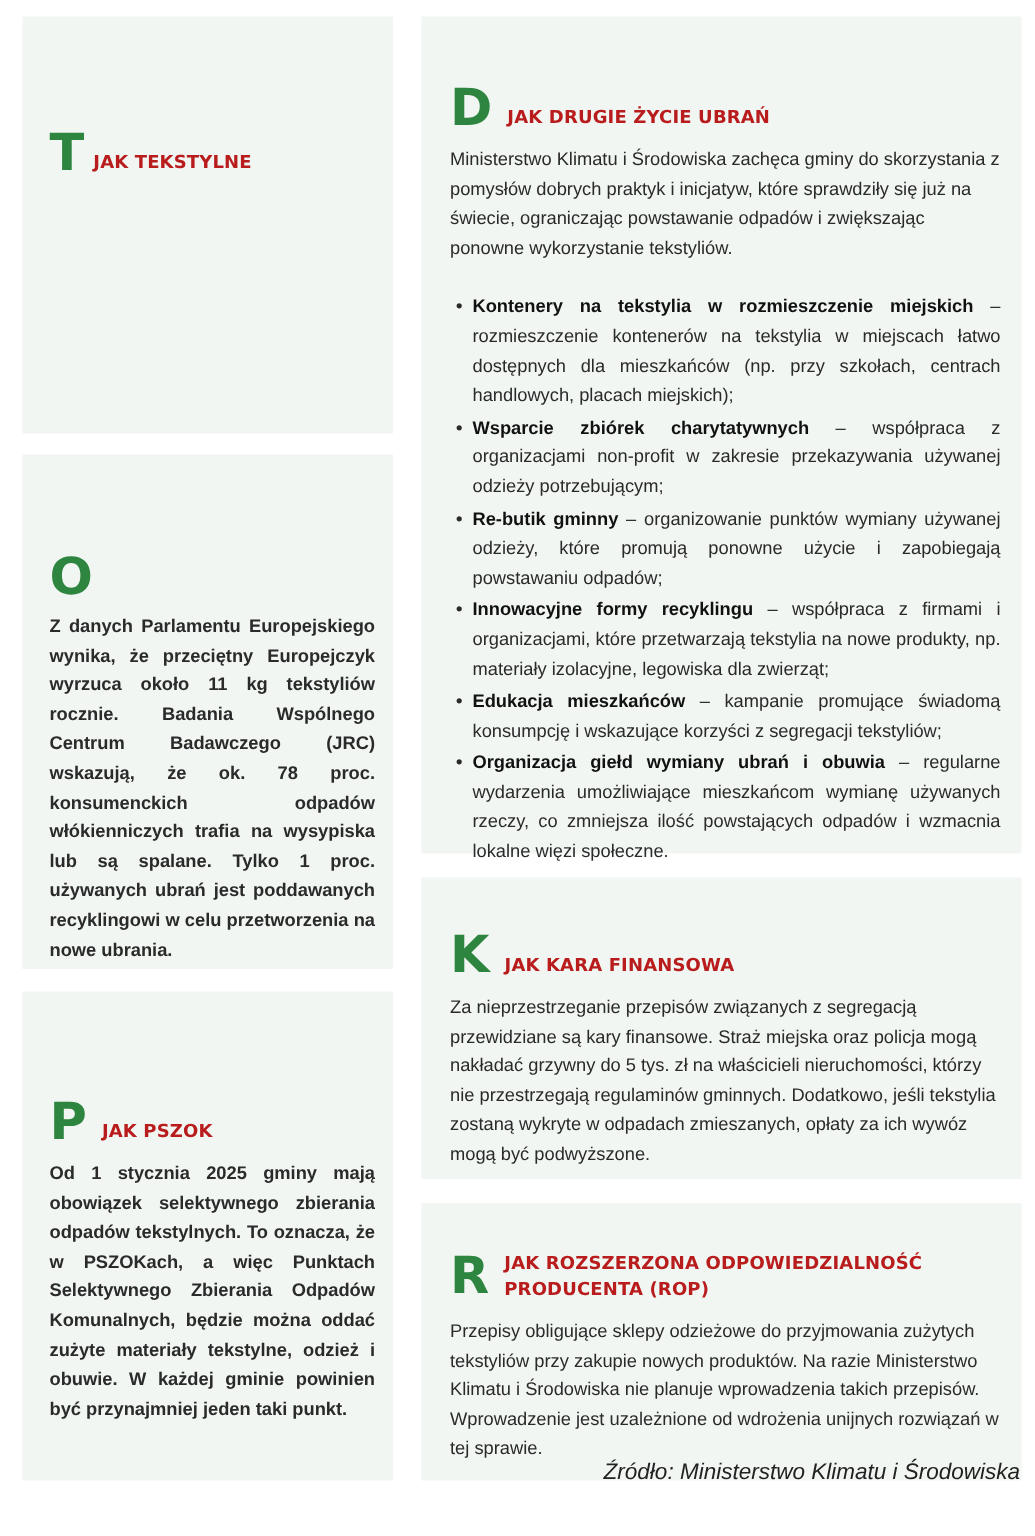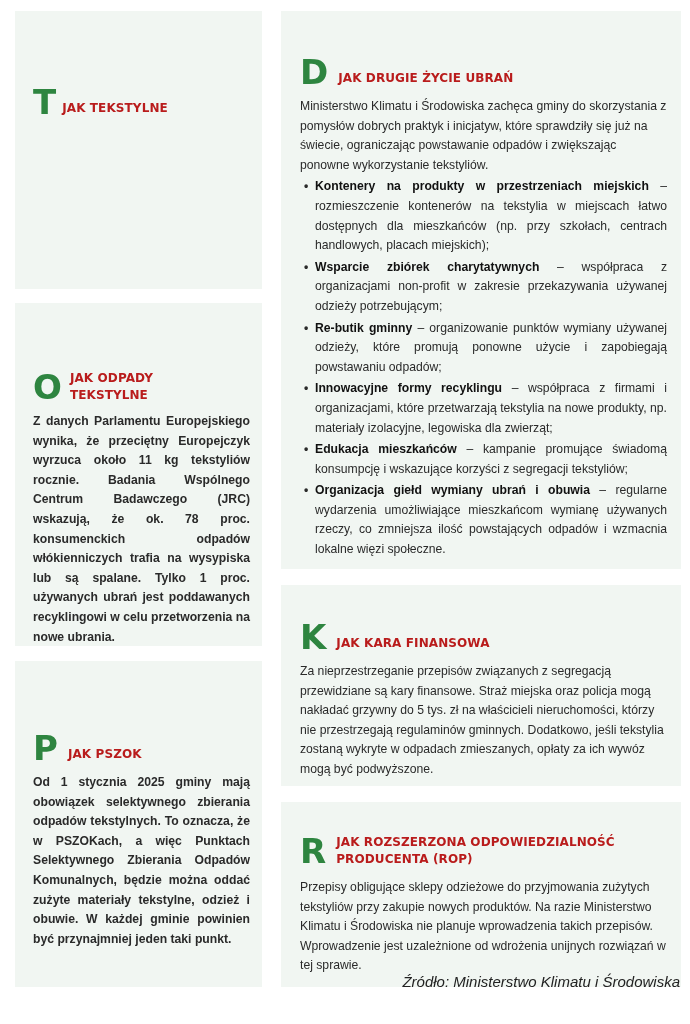--- a/index.html
+++ b/index.html
@@ -25,44 +25,40 @@
 <div class="box" style="left:15px; top:11px; width:247px; height:278px; padding:76px 12px 0 18px;">
   <div class="head" style="margin-bottom:8px;">
     <span class="letter">T</span>
     <span class="title">JAK TEKSTYLNE</span>
   </div>
 </div>
 
 <div class="box" style="left:15px; top:303px; width:247px; height:343px; padding:67px 12px 0 18px;">
   <div class="head" style="align-items:center; margin-bottom:8px;">
     <span class="letter" style="margin-right:8px;">O</span>
-    <span class="title">
-      <span>JAK ODPADY</span><br>
-      <span>TEKSTYLNE</span>
-    </span>
   </div>
   <div class="body-text just">Z danych Parlamentu Europejskiego wynika, że przeciętny Europejczyk wyrzuca około 11 kg tekstyliów rocznie. Badania Wspólnego Centrum Badawczego (JRC) wskazują, że ok. 78 proc. konsumenckich odpadów włókienniczych trafia na wysypiska lub są spalane. Tylko 1 proc. używanych ubrań jest poddawanych recyklingowi w celu przetworzenia na nowe ubrania.</div>
 </div>
 
 <div class="box" style="left:15px; top:661px; width:247px; height:326px; padding:72px 12px 0 18px;">
   <div class="head" style="margin-bottom:10px;">
     <span class="letter" style="margin-right:10px;">P</span>
     <span class="title">JAK PSZOK</span>
   </div>
   <div class="body-text just">Od 1 stycznia 2025 gminy mają obowiązek selektywnego zbierania odpadów tekstylnych. To oznacza, że w PSZOKach, a więc Punktach Selektywnego Zbierania Odpadów Komunalnych, będzie można oddać zużyte materiały tekstylne, odzież i obuwie. W każdej gminie powinien być przynajmniej jeden taki punkt.</div>
 </div>
 
 <div class="box" style="left:281px; top:11px; width:400px; height:558px; padding:46px 14px 0 19px;">
   <div class="head" style="margin-bottom:10px;">
     <span class="letter" style="margin-right:10px;">D</span>
     <span class="title">JAK DRUGIE ŻYCIE UBRAŃ</span>
   </div>
-  <div class="body-text" style="margin-bottom:2px;">Ministerstwo Klimatu i Środowiska zachęca gminy do skorzystania z pomysłów dobrych praktyk i inicjatyw, które sprawdziły się już na świecie, ograniczając powstawanie odpadów i zwiększając ponowne wykorzystanie tekstyliów.</div>
+  <div class="body-text" style="margin-bottom:20px;">Ministerstwo Klimatu i Środowiska zachęca gminy do skorzystania z pomysłów dobrych praktyk i inicjatyw, które sprawdziły się już na świecie, ograniczając powstawanie odpadów i zwiększając ponowne wykorzystanie tekstyliów.</div>
   <ul class="bullets">
-    <li><b>Kontenery na produkty w przestrzeniach miejskich</b><span> – rozmieszczenie kontenerów na tekstylia w miejscach łatwo dostępnych dla mieszkańców (np. przy szkołach, centrach handlowych, placach miejskich);</span></li>
+    <li><b>Kontenery na tekstylia w rozmieszczenie miejskich</b><span> – rozmieszczenie kontenerów na tekstylia w miejscach łatwo dostępnych dla mieszkańców (np. przy szkołach, centrach handlowych, placach miejskich);</span></li>
     <li><b>Wsparcie zbiórek charytatywnych</b><span> – współpraca z organizacjami non-profit w zakresie przekazywania używanej odzieży potrzebującym;</span></li>
     <li><b>Re-butik gminny</b><span> – organizowanie punktów wymiany używanej odzieży, które promują ponowne użycie i zapobiegają powstawaniu odpadów;</span></li>
     <li><b>Innowacyjne formy recyklingu</b><span> – współpraca z firmami i organizacjami, które przetwarzają tekstylia na nowe produkty, np. materiały izolacyjne, legowiska dla zwierząt;</span></li>
     <li><b>Edukacja mieszkańców</b><span> – kampanie promujące świadomą konsumpcję i wskazujące korzyści z segregacji tekstyliów;</span></li>
     <li><b>Organizacja giełd wymiany ubrań i obuwia</b><span> – regularne wydarzenia umożliwiające mieszkańcom wymianę używanych rzeczy, co zmniejsza ilość powstających odpadów i wzmacnia lokalne więzi społeczne.</span></li>
   </ul>
 </div>
 
 <div class="box" style="left:281px; top:585px; width:400px; height:201px; padding:37px 14px 0 19px;">
   <div class="head" style="margin-bottom:10px;">

